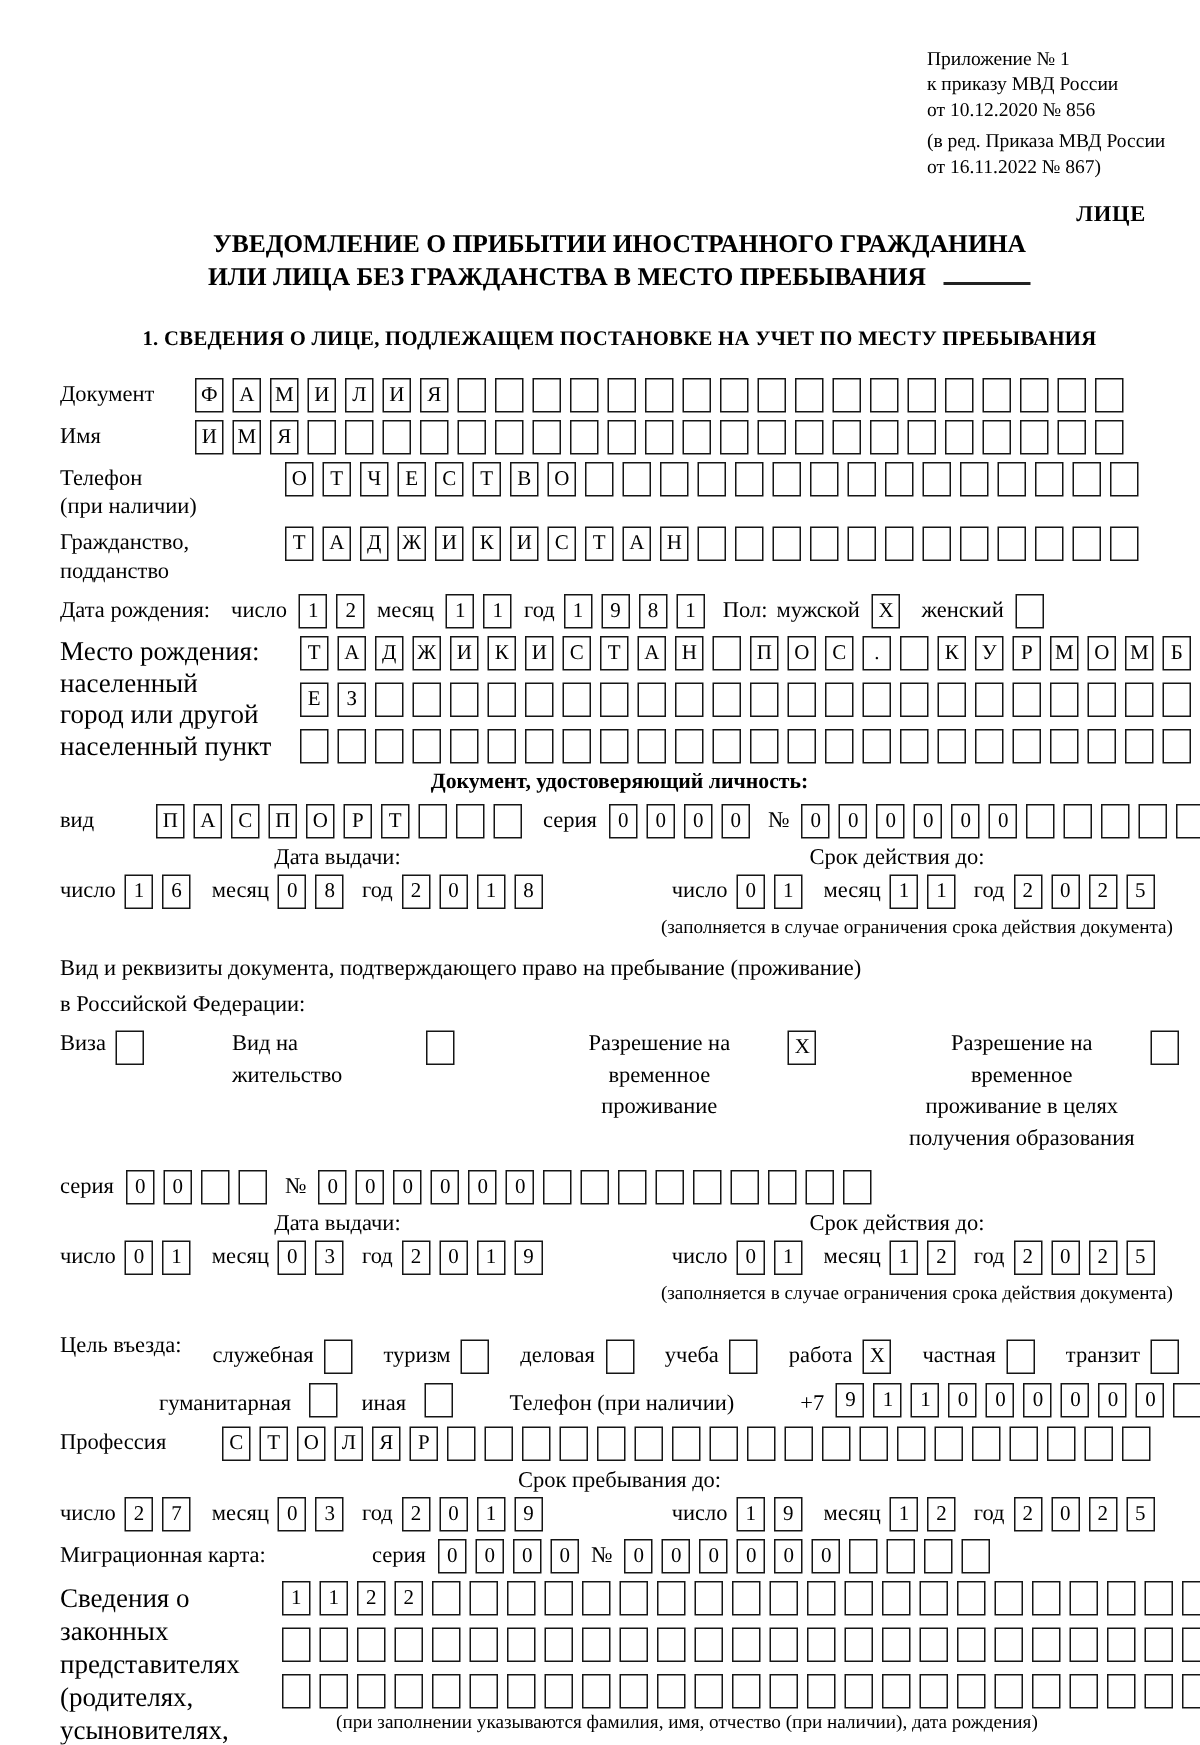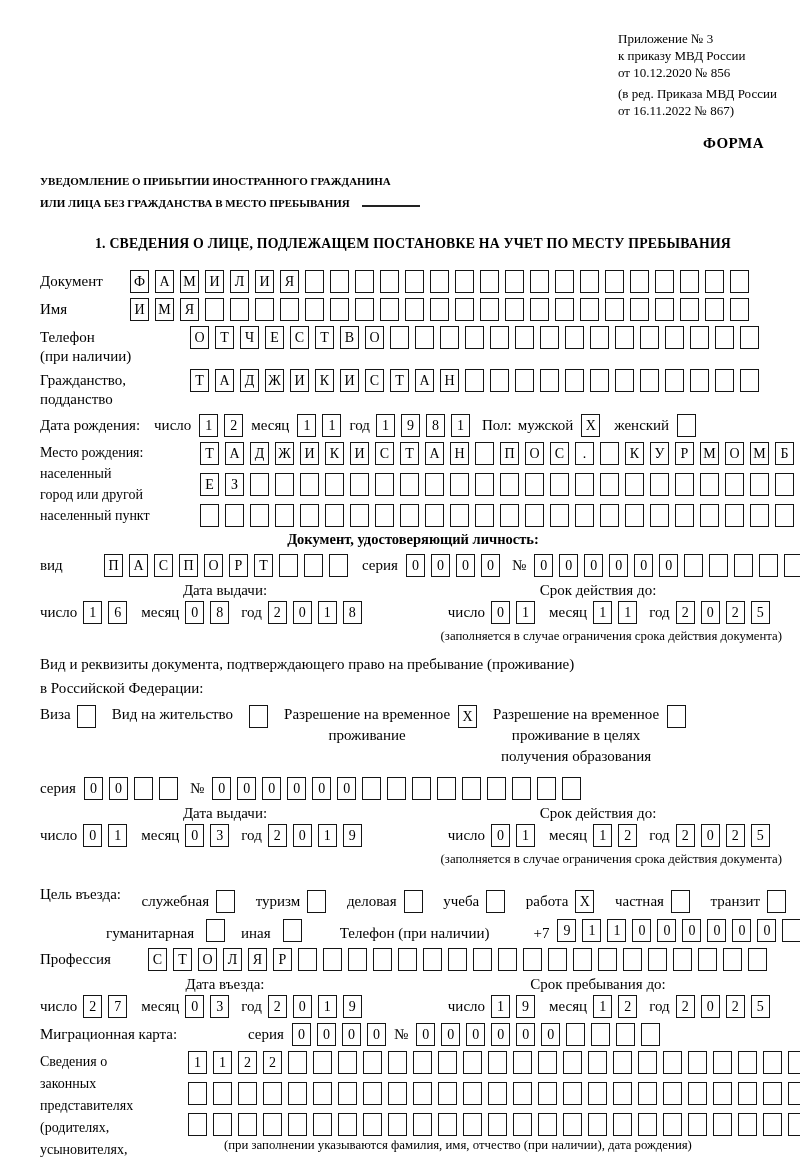--- a/index.html
+++ b/index.html
@@ -1,68 +1,68 @@
 <!DOCTYPE html>
 <html><head>
 <meta charset="utf-8">
 <style>
   html,body{margin:0;padding:0;background:#fff;color:#000;}
   body{width:800px;height:1163px;font-family:"Liberation Serif","DejaVu Serif",serif;overflow:hidden;}
   .page{box-sizing:border-box;width:800px;height:1163px;padding:30px 14px 0 40px;}
   .ref-block{margin-left:578px;font-size:13px;line-height:17px;}
   .ref-block .gap{height:4px;}
   .form-label{margin-top:16px;margin-right:22px;text-align:right;font-weight:bold;font-size:15px;letter-spacing:.5px;}
-  .title{margin-top:18px;font-weight:bold;font-size:11px;line-height:22px;}
+  .title{text-align:center;font-weight:bold;font-size:17px;line-height:22px;}
   .title-underline{display:inline-block;width:58px;border-bottom:2px solid #222;margin-left:12px;vertical-align:baseline;}
   .section-heading{margin-top:22px;font-weight:bold;font-size:13.8px;text-align:center;letter-spacing:.2px;}
   .rows{margin-top:18px;}
   .row{display:flex;align-items:center;margin-bottom:5px;}
   .boxes{display:flex;gap:6px;flex:0 0 auto;}
   .boxes.stack-gap{margin-bottom:8px;}
   .box{box-sizing:border-box;width:19px;height:23px;border:1.8px solid #151515;display:flex;align-items:center;justify-content:center;font-size:14px;line-height:1;background:#fff;flex:0 0 auto;}
   .lbl{font-size:15px;flex:0 0 auto;}
   .lw90{width:90px;}
   .lw150{width:150px;}
   .lw64{width:64px;}
   .lbl-cont{font-size:15px;line-height:18px;margin-top:-2px;margin-bottom:4px;}
   .ml6{margin-left:6px;} .ml8{margin-left:8px;} .ml12{margin-left:12px;} .ml14{margin-left:14px;} .ml16{margin-left:16px;}
   .mr6{margin-right:6px;} .mr8{margin-right:8px;}
   .two-col{display:flex;align-items:flex-start;}
-  .label-col{font-size:14px;line-height:21px;flex:0 0 auto;}
+  .label-col{font-size:18px;line-height:21px;flex:0 0 auto;}
   .center-bold{text-align:center;font-weight:bold;font-size:14.5px;margin:4px 0 6px 0;}
   .date-heads{display:flex;font-size:15px;margin-bottom:2px;margin-top:2px;}
   .date-heads .left{width:370px;text-align:center;}
   .date-heads .right{flex:1;text-align:center;}
   .note{font-size:12.8px;text-align:right;margin:1px 4px 8px 0;}
   .intro{font-size:15px;line-height:24px;}
-  .permits{display:flex;align-items:flex-start;margin-top:4px;margin-bottom:10px;}
+  .permits{display:flex;align-items:flex-start;margin-top:4px;margin-bottom:10px;gap:43px;}
   .permit-item{display:flex;align-items:flex-start;}
   .permit-lbl{font-size:15px;line-height:21px;}
   .permit-lbl.center{text-align:center;}
   .cbox{margin-top:1px;}
   .spacer{flex:0 0 auto;}
   .purpose-row{display:flex;align-items:center;justify-content:space-between;margin-bottom:6px;}
   .purpose-item{display:flex;align-items:center;gap:7px;margin-top:15px;}
   .bottom-note{font-size:12.8px;margin:2px 0 0 36px;}
 </style>
 </head>
 <body>
 
 <div class="page">
 
   <div class="ref-block">
-    <div>Приложение № 3</div>
+    <div>Приложение № 1</div>
     <div>к приказу МВД России</div>
     <div>от 10.12.2020 № 856</div>
     <div class="gap"></div>
     <div>(в ред. Приказа МВД России</div>
     <div>от 16.11.2022 № 867)</div>
   </div>
 
-  <div class="form-label">ФОРМА</div>
+  <div class="form-label">ЛИЦЕ</div>
 
   <div class="title">
     <div>УВЕДОМЛЕНИЕ О ПРИБЫТИИ ИНОСТРАННОГО ГРАЖДАНИНА</div>
     <div><span>ИЛИ ЛИЦА БЕЗ ГРАЖДАНСТВА В МЕСТО ПРЕБЫВАНИЯ</span><span class="title-underline"></span></div>
   </div>
 
   <div class="section-heading">1. СВЕДЕНИЯ О ЛИЦЕ, ПОДЛЕЖАЩЕМ ПОСТАНОВКЕ НА УЧЕТ ПО МЕСТУ ПРЕБЫВАНИЯ</div>
 
   <div class="rows">
 
@@ -593,21 +593,20 @@
           <span class="box"></span>
           <span class="box"></span>
           <span class="box"></span>
           <span class="box"></span>
           <span class="box"></span>
           <span class="box"></span>
         </div>
     </div>
 
     <div class="date-heads">
-      <span class="left">Дата въезда:</span>
       <span class="right">Срок пребывания до:</span>
     </div>
     <div class="row">
       <span class="lbl mr6">число</span>
       <div class="boxes">
           <span class="box">2</span>
           <span class="box">7</span>
         </div>
       <span class="lbl ml14 mr6">месяц</span>
       <div class="boxes">

